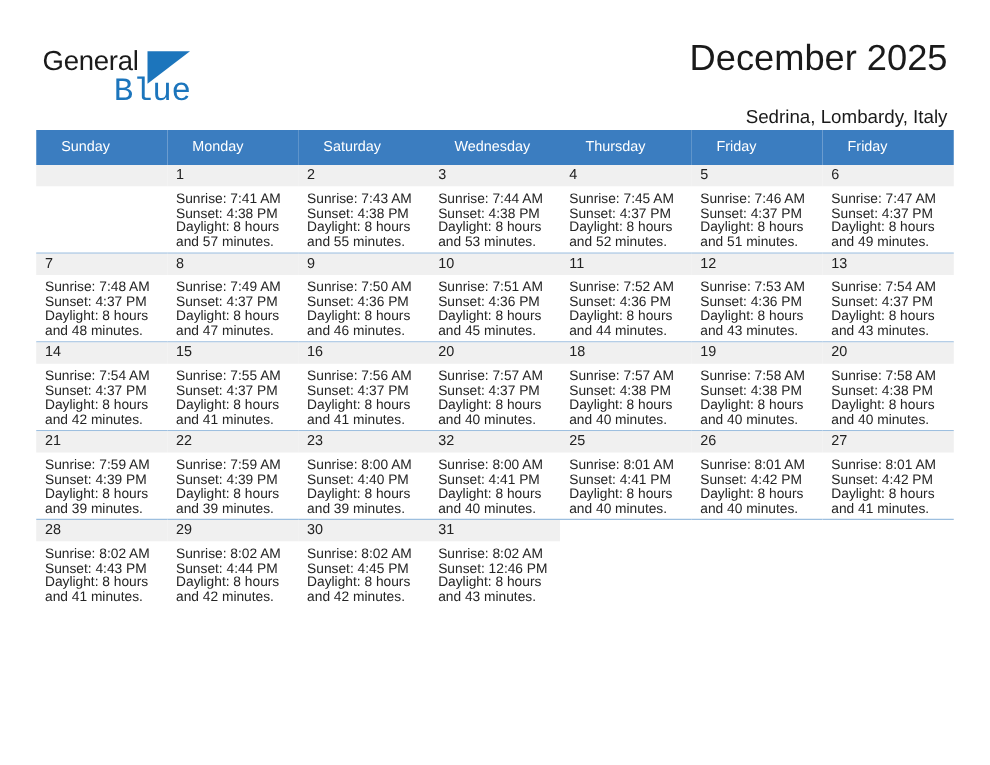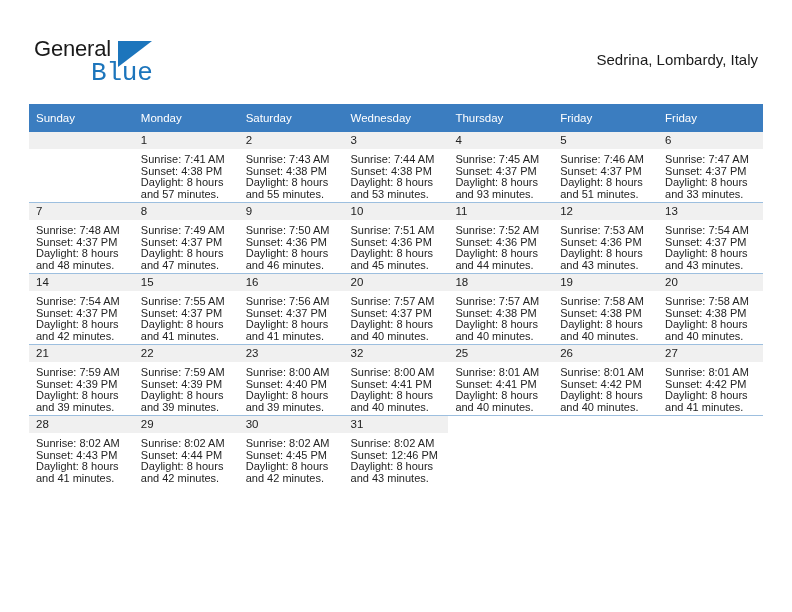--- a/index.html
+++ b/index.html
@@ -92,21 +92,21 @@
     width: 734px;
     border-collapse: collapse;
     table-layout: fixed;
   }
   .calendar th {
     background: #3b7dc0;
     color: #ffffff;
     font-size: 11.5px;
     font-weight: normal;
     text-align: left;
-    padding: 5px 0 5px 7px;
+    padding: 5px 0 5px 20px;
     height: 18px;
     border: none;
   }
   .calendar td {
     width: 104.85px;
     height: 70px;
     vertical-align: top;
     padding: 0;
     border-top: 1px solid #3b7dc0;
     border-bottom: none;
@@ -147,20 +147,21 @@
 
   <div class="header">
 
     <div class="brand">
       <span class="brand-general">General</span>
       <span class="brand-flag"></span>
       <span class="brand-blue">Blue</span>
     </div>
 
     <div class="title-block">
+      <div class="cal-title">December 2025</div>
       <div class="cal-subtitle">Sedrina, Lombardy, Italy</div>
     </div>
 
   </div>
 
   <table class="calendar">
     <thead>
       <tr id="weekday-row">
           <th>Sunday</th>
           <th>Monday</th>
@@ -212,21 +213,21 @@
               </div>
             </div>
           </td>
           <td>
             <div class="cell-inner">
               <div class="daynum-bar">4</div>
               <div class="cell-lines">
                 <div>Sunrise: 7:45 AM</div>
                 <div>Sunset: 4:37 PM</div>
                 <div>Daylight: 8 hours</div>
-                <div>and 93 minutes.</div>
+                <div>and 52 minutes.</div>
               </div>
             </div>
           </td>
           <td>
             <div class="cell-inner">
               <div class="daynum-bar">5</div>
               <div class="cell-lines">
                 <div>Sunrise: 7:46 AM</div>
                 <div>Sunset: 4:37 PM</div>
                 <div>Daylight: 8 hours</div>
@@ -234,21 +235,21 @@
               </div>
             </div>
           </td>
           <td>
             <div class="cell-inner">
               <div class="daynum-bar">6</div>
               <div class="cell-lines">
                 <div>Sunrise: 7:47 AM</div>
                 <div>Sunset: 4:37 PM</div>
                 <div>Daylight: 8 hours</div>
-                <div>and 33 minutes.</div>
+                <div>and 49 minutes.</div>
               </div>
             </div>
           </td>
         </tr>
         <tr class="week">
           <td>
             <div class="cell-inner">
               <div class="daynum-bar">7</div>
               <div class="cell-lines">
                 <div>Sunrise: 7:48 AM</div>

